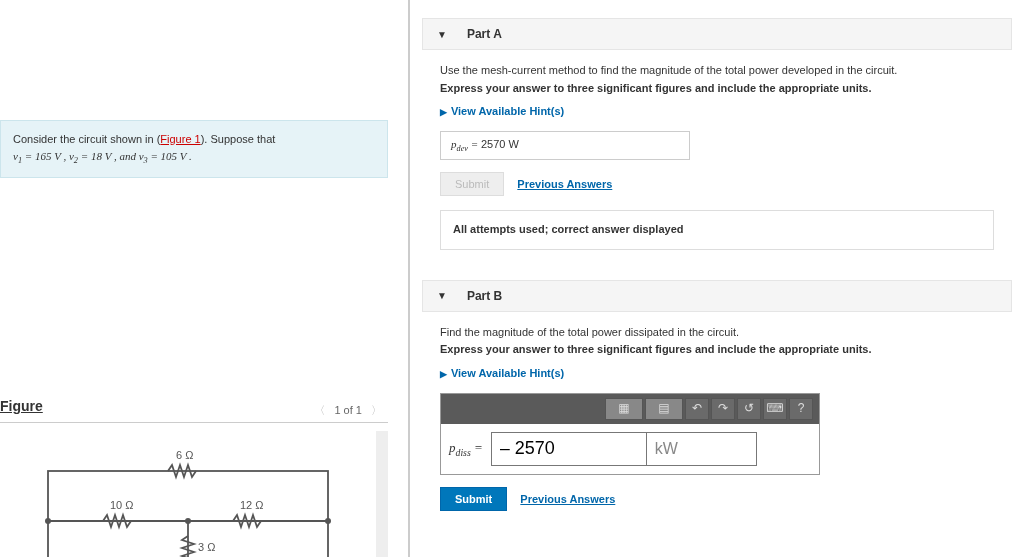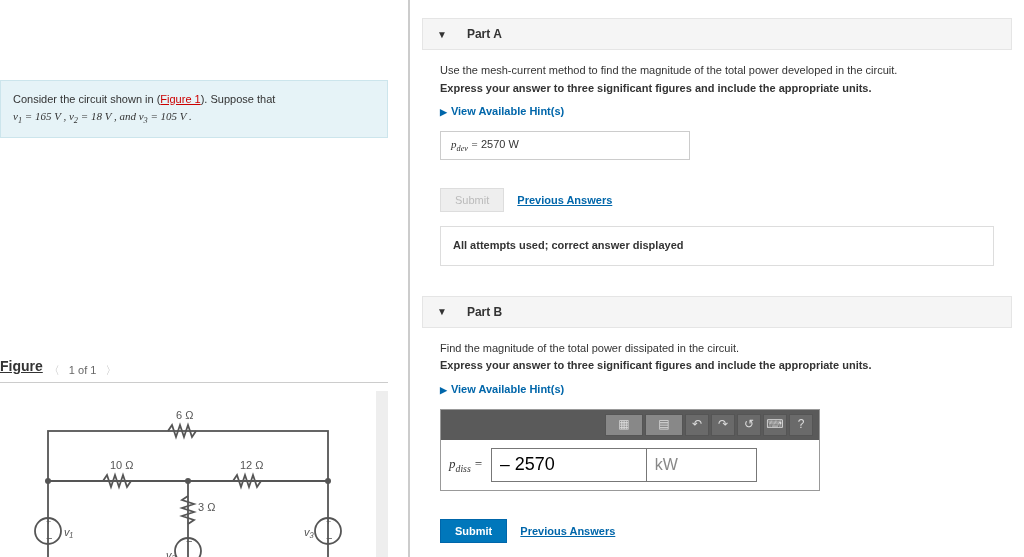--- a/index.html
+++ b/index.html
@@ -1,39 +1,39 @@
 <!DOCTYPE html>
 <html><head>
 <meta charset="utf-8">
 <style>
   * { box-sizing: border-box; margin: 0; padding: 0; }
   body { font-family: Arial, Helvetica, sans-serif; font-size: 12px; color: #333; background: #fff; width: 1024px; height: 557px; overflow: hidden; }
   .container { display: flex; width: 100%; height: 100%; }
   .left-pane { width: 410px; border-right: 2px solid #ccc; padding: 10px 20px 10px 0; position: relative; }
   .right-pane { flex: 1; padding: 0 12px; overflow-y: auto; }
-  .problem-box { background: #e6f3f7; border: 1px solid #cce5ec; padding: 10px 12px; margin-top: 70px; font-size: 11px; line-height: 1.5; }
+  .problem-box { background: #e6f3f7; border: 1px solid #cce5ec; padding: 10px 12px; margin-top: 110px; font-size: 11px; line-height: 1.5; }
   .problem-box a { color: #c00; text-decoration: underline; }
   .figure-section { margin-top: 220px; }
   .figure-title { font-size: 14px; font-weight: bold; color: #333; padding-bottom: 8px; }
   .figure-hr { border: none; border-top: 1px solid #ccc; margin-bottom: 8px; }
   .figure-nav { float: right; font-size: 11px; color: #666; }
   .fig-arrow { color: #bbb; padding: 0 6px; cursor: default; }
   .circuit-area { width: 100%; height: 190px; border-right: 12px solid #eee; position: relative; padding: 10px; }
   .circuit-svg { width: 340px; margin: 0 auto; display: block; }
   .part-header { background: #f5f5f5; border: 1px solid #e5e5e5; padding: 8px 14px; margin-top: 18px; display: flex; align-items: center; }
   .part-header .caret { font-size: 10px; margin-right: 20px; color: #333; }
   .part-title { font-weight: bold; font-size: 12px; }
   .part-body { padding: 12px 18px; font-size: 11px; line-height: 1.6; }
   .instr { color: #333; }
   .bold { font-weight: bold; }
   .hints-link { color: #0066aa; font-weight: bold; margin-top: 6px; display: inline-block; cursor: pointer; }
   .hints-link::before { content: "▶"; font-size: 9px; margin-right: 4px; }
   .answer-box { border: 1px solid #ccc; padding: 4px 10px; margin-top: 10px; display: inline-block; min-width: 250px; font-size: 11px; }
   .answer-box .var { font-style: italic; }
-  .submit-row { margin-top: 28px; }
+  .submit-row { margin-top: 12px; }
   .btn-submit { background: #eee; color: #bbb; border: 1px solid #ddd; padding: 5px 14px; font-size: 11px; cursor: default; }
   .btn-submit.active { background: #0077bb; color: #fff; border: 1px solid #0066aa; cursor: pointer; font-weight: bold; }
   .link-prev { color: #0066aa; font-size: 11px; text-decoration: underline; margin-left: 10px; font-weight: bold; cursor: pointer; }
   .feedback-box { border: 1px solid #ddd; padding: 10px 12px; margin-top: 14px; font-size: 11px; }
   .feedback-box .fb-title { font-weight: bold; }
   .input-panel { border: 1px solid #999; margin-top: 10px; width: 380px; }
   .tool-row { background: #5a5a5a; padding: 4px 6px; display: flex; gap: 2px; justify-content: flex-end; align-items: center; }
   .tool-btn { width: 24px; height: 22px; background: #6a6a6a; border: 1px solid #555; color: #ddd; display: flex; align-items: center; justify-content: center; font-size: 12px; cursor: pointer; }
   .tool-btn.wide { background: #888; width: 38px; }
   .input-row { display: flex; align-items: stretch; padding: 8px; gap: 0; }
@@ -47,21 +47,21 @@
 <body>
 
 <div class="container">
   <div class="left-pane">
     <div class="problem-box">
       <span>Consider the circuit shown in (</span><a href="#">Figure 1</a><span>). Suppose that</span><br>
       <span class="math">v<sub>1</sub> = 165 V , v<sub>2</sub> = 18 V , and v<sub>3</sub> = 105 V .</span>
     </div>
 
     <div class="figure-section">
-      <div style="display:flex;align-items:center;text-decoration:underline;">
+      <div style="display:flex;justify-content:space-between;align-items:center;text-decoration:underline;">
         <div class="figure-title">Figure</div>
         <div class="figure-nav">
           <span class="fig-arrow">〈</span>
           <span>1 of 1</span>
           <span class="fig-arrow">〉</span>
         </div>
       </div>
       <hr class="figure-hr">
       <div class="circuit-area">
         <svg class="circuit-svg" viewBox="0 0 340 200">

